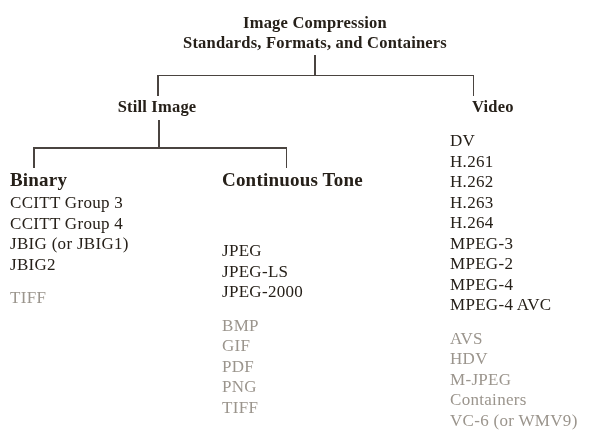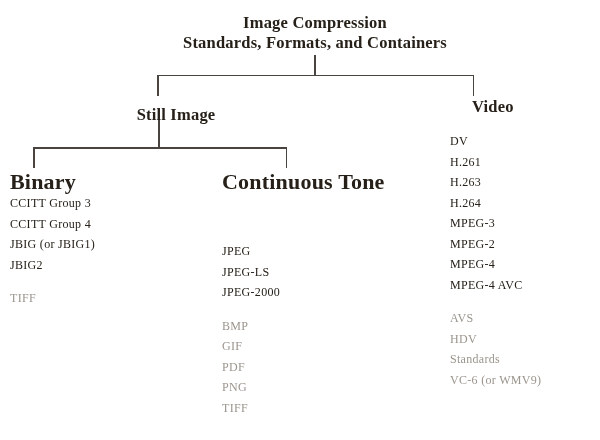--- a/index.html
+++ b/index.html
@@ -43,28 +43,28 @@
     font-weight: bold;
     font-size: 16.5px;
     white-space: nowrap;
     letter-spacing: 0.2px;
   }
   .branch-label.centered { transform: translateX(-50%); }
 
   .col-header {
     position: absolute;
     font-weight: bold;
-    font-size: 22px;
+    font-size: 19px;
     white-space: nowrap;
     letter-spacing: 0.2px;
   }
 
   .list {
     position: absolute;
-    font-size: 12px;
+    font-size: 17px;
     letter-spacing: 0.3px;
     white-space: nowrap;
   }
   .list .item { line-height: 20.5px; }
   .group.secondary { margin-top: 13px; color: var(--text-secondary); }
 </style>
 </head>
 <body>
 
 <div class="diagram">
@@ -72,21 +72,21 @@
   <div class="title">
     <div>Image Compression</div>
     <div>Standards, Formats, and Containers</div>
   </div>
 
   <div class="line v" style="left:314px; top:55px; height:20px;"></div>
   <div class="line h" style="left:157px; top:74.5px; width:317px;"></div>
   <div class="line v" style="left:157px; top:74.5px; height:21px;"></div>
   <div class="line v" style="left:472.5px; top:74.5px; height:21px;"></div>
 
-  <div class="branch-label centered" style="left:176px; top:97px;margin-top:8px;">Still Image</div>
+  <div class="branch-label centered" style="left:157px; top:97px;">Still Image</div>
   <div class="branch-label" style="left:472px; top:97px;">Video</div>
 
   <div class="line v" style="left:158px; top:120px; height:28px;"></div>
   <div class="line h" style="left:33px; top:147px; width:254px;"></div>
   <div class="line v" style="left:33px; top:147px; height:21px;"></div>
   <div class="line v" style="left:285.5px; top:147px; height:21px;"></div>
 
   <div class="col-header" style="left:10px; top:169px;">Binary</div>
   <div class="list" style="left:10px; top:193px;">
     <div class="group primary">
@@ -113,28 +113,30 @@
         <div class="item">PDF</div>
         <div class="item">PNG</div>
         <div class="item">TIFF</div>
       </div>
   </div>
 
   <div class="list" style="left:450px; top:131px;">
     <div class="group primary">
         <div class="item">DV</div>
         <div class="item">H.261</div>
+        <div class="item">H.262</div>
         <div class="item">H.263</div>
         <div class="item">H.264</div>
         <div class="item">MPEG-3</div>
         <div class="item">MPEG-2</div>
         <div class="item">MPEG-4</div>
         <div class="item">MPEG-4 AVC</div>
       </div>
     <div class="group secondary">
         <div class="item">AVS</div>
         <div class="item">HDV</div>
-        <div class="item">Standards</div>
+        <div class="item">M-JPEG</div>
+        <div class="item">Containers</div>
         <div class="item">VC-6 (or WMV9)</div>
       </div>
   </div>
 
 </div>
 
 </body></html>

